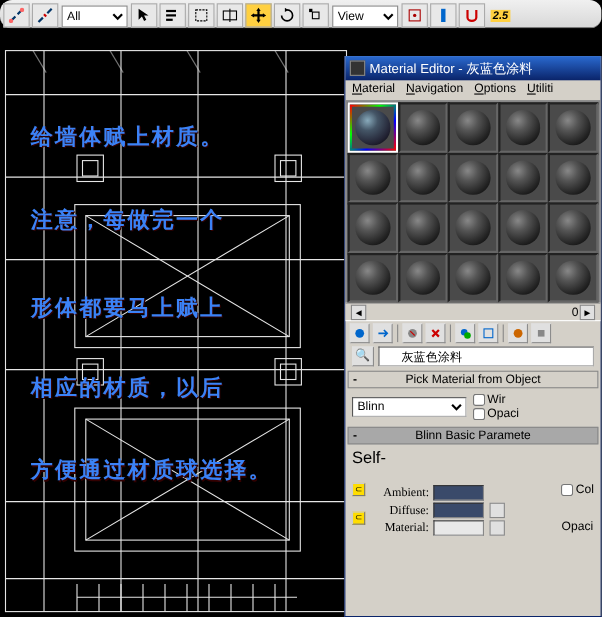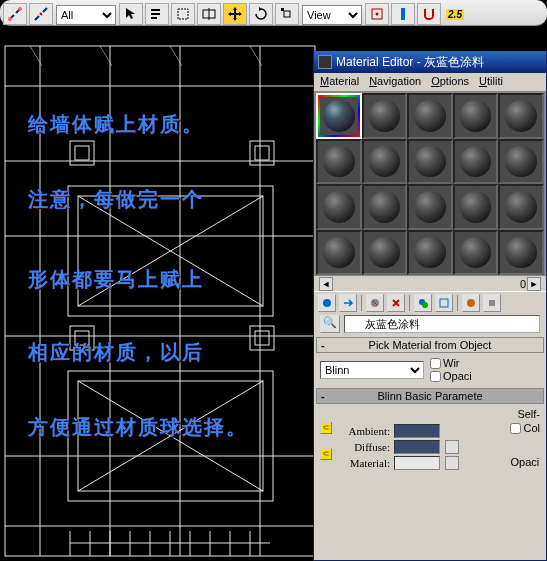--- a/index.html
+++ b/index.html
@@ -351,21 +351,21 @@
       </div>
     </div>
   </div>
 
   <div class="panelhdr">
     <span class="minus">-</span>
     <span style="margin:0 auto">Blinn Basic Paramete</span>
   </div>
 
   <div class="panelbody">
-    <div style="display:flex;justify-content:flex-end;font-size:11px;margin-bottom:2px;">
+    <div style="display:flex;font-size:15px;margin-bottom:14px;">
       <span>Self-</span>
     </div>
     <div style="display:flex;gap:6px;">
       <div class="lockcol">
         <div class="lockbtn">⊂</div>
         <div style="height:10px"></div>
         <div class="lockbtn">⊂</div>
       </div>
       <div style="flex:0 0 auto">
         <div class="swatchrow">

